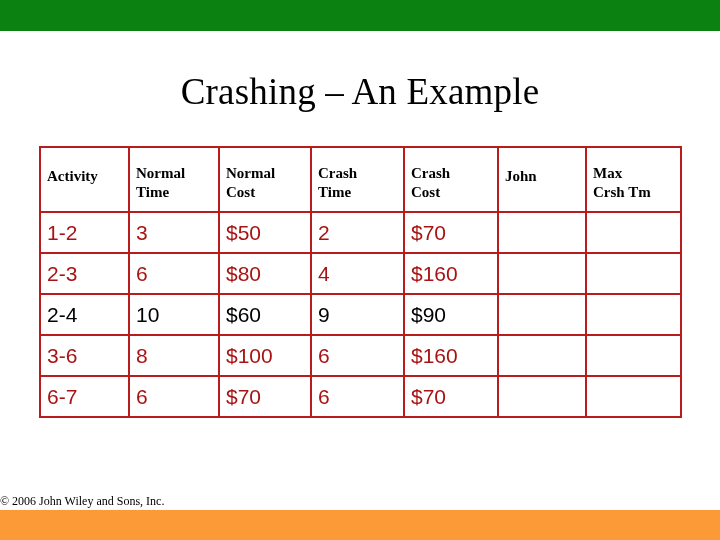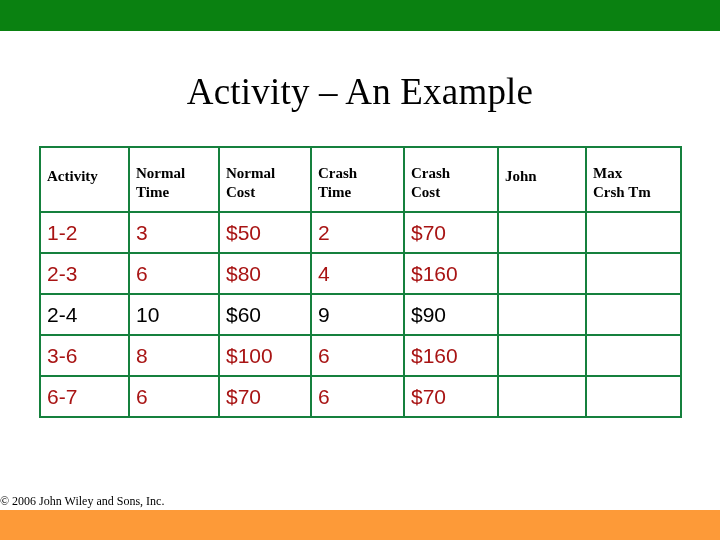--- a/index.html
+++ b/index.html
@@ -63,21 +63,21 @@
     left: 39px;
     top: 146px;
     width: 641px;
     border-collapse: collapse;
     table-layout: fixed;
     background: #ffffff;
   }
 
   .crash-table th,
   .crash-table td {
-    border: 2px solid #15803d;
+    border: 2px solid #b91c1c;
     padding: 0;
     vertical-align: middle;
     background: #ffffff;
   }
 
   .crash-table thead th {
     height: 56px;
     font-family: "Liberation Serif", serif;
     font-size: 15px;
     font-weight: bold;
@@ -133,21 +133,21 @@
     white-space: nowrap;
   }
 </style>
 </head>
 <body>
 
 <div id="slide">
 
   <div class="top-bar"></div>
 
-  <div class="slide-title">Activity – An Example</div>
+  <div class="slide-title">Crashing – An Example</div>
 
   <table class="crash-table">
     <colgroup>
       <col class="col-activity">
       <col class="col-normaltime">
       <col class="col-normalcost">
       <col class="col-crashtime">
       <col class="col-crashcost">
       <col class="col-slope">
       <col class="col-maxcrsh">

